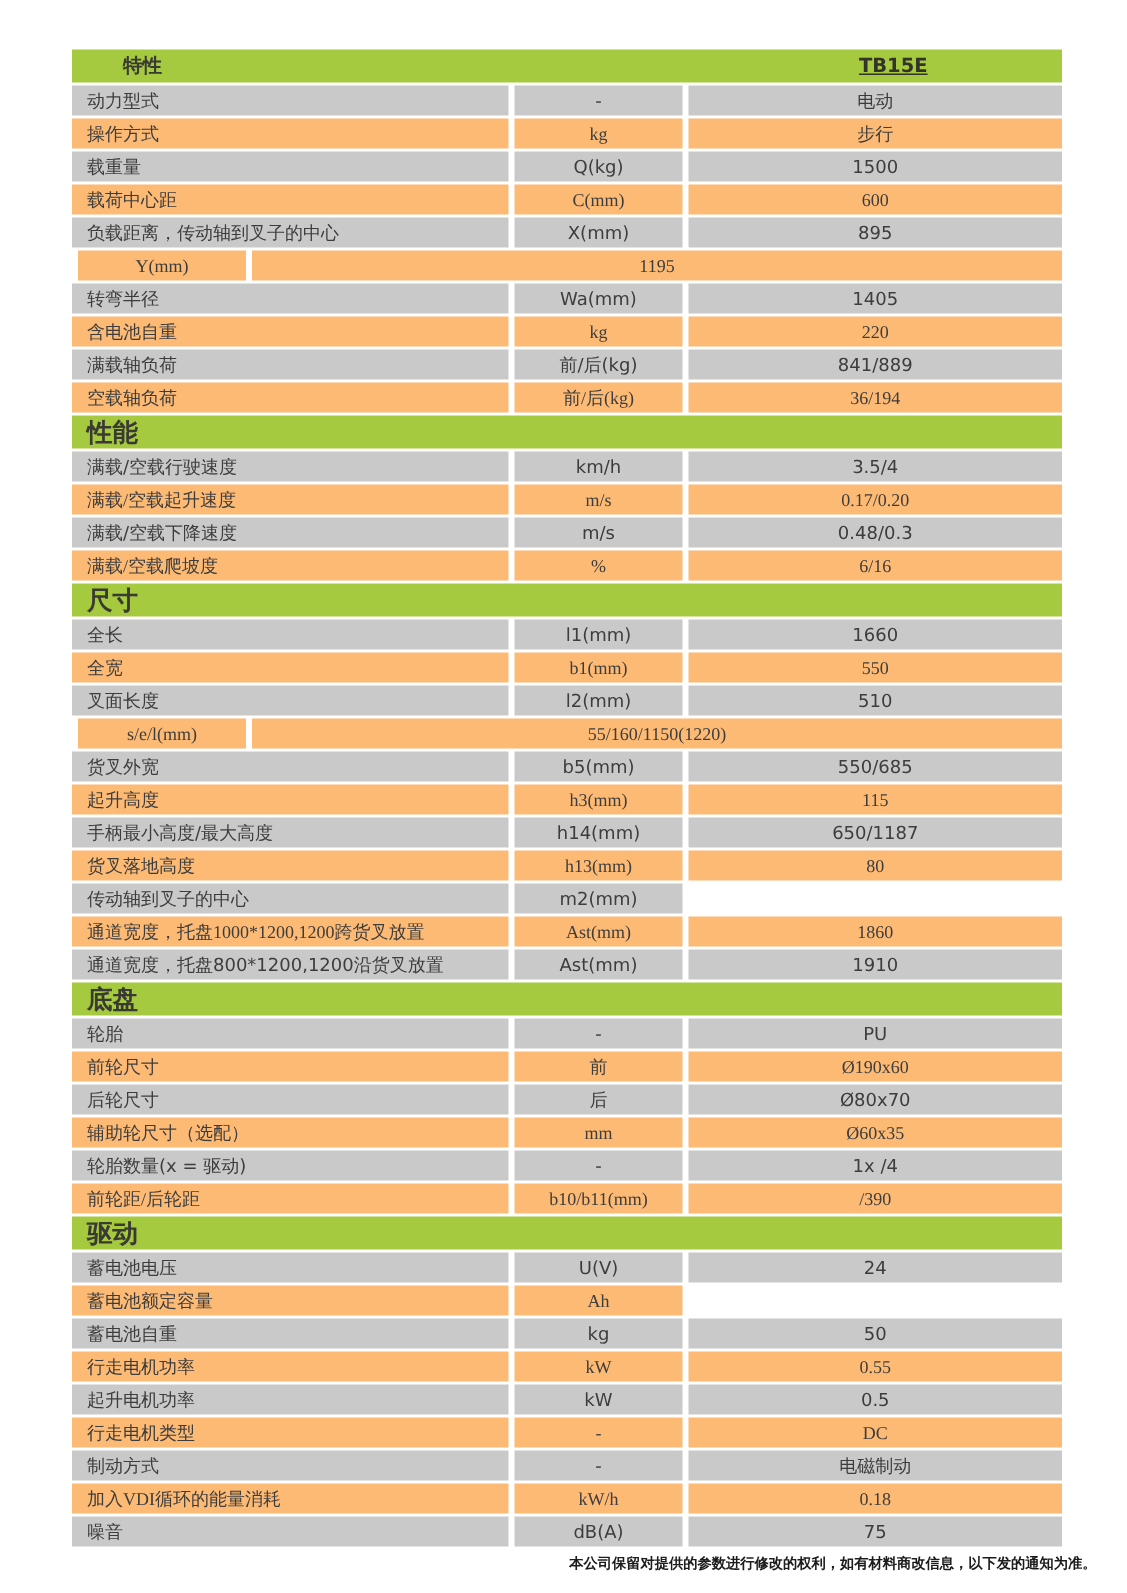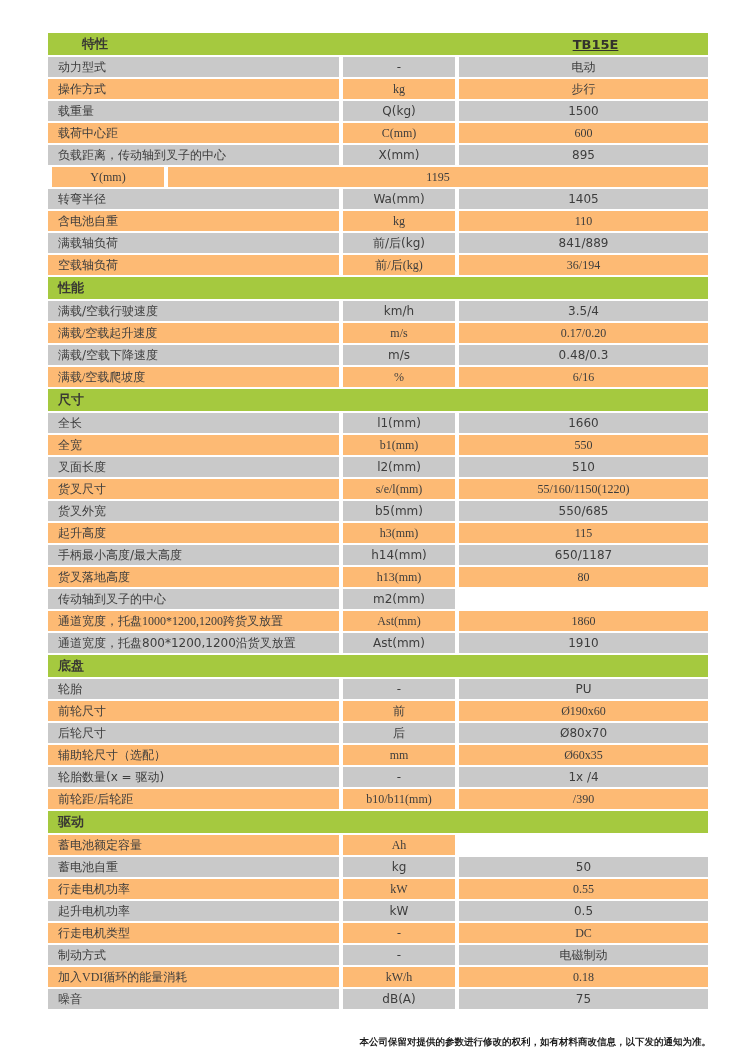--- a/index.html
+++ b/index.html
@@ -37,27 +37,27 @@
     color: #3d3d3d;
     overflow: hidden;
     white-space: nowrap;
   }
   .c1 { width: 291px; padding-left: 10px; }
   .c2 { width: 112px; margin-left: 4px; justify-content: center; }
   .c3 { flex: 1; margin-left: 4px; justify-content: center; }
   .hrow .c2, .hrow .c3 { background: transparent; }
   .hrow .c3 { font-weight: bold; font-size: 13px; color: #33332c; text-decoration: underline; }
   .hrow .c1 { font-size: 13px; }
-  .srow { padding-left: 10px; font-size: 13px; box-sizing: border-box; }
+  .srow { padding-left: 10px; font-size: 17px; box-sizing: border-box; }
   .trow.dark .c1, .trow.dark .c2, .trow.dark .c3 { background: #c9c9c9; }
   .trow.light .c1, .trow.light .c2, .trow.light .c3 { background: #fdba74; font-family: Liberation Serif, serif; }
   .disclaimer {
     position: absolute;
     top: 1036px;
-    right: 40px;
+    right: 20px;
     font-size: 9.5px;
     font-weight: bold;
     color: #1c1c1c;
     letter-spacing: 0px;
   }
 </style>
 </head>
 <body>
 
 <div class="spec-table">
@@ -97,21 +97,21 @@
         <div class="c3">1195</div>
       </div>
       <div class="trow dark">
         <div class="c1">转弯半径</div>
         <div class="c2">Wa(mm)</div>
         <div class="c3">1405</div>
       </div>
       <div class="trow light">
         <div class="c1">含电池自重</div>
         <div class="c2">kg</div>
-        <div class="c3">110</div>
+        <div class="c3">220</div>
       </div>
       <div class="trow dark">
         <div class="c1">满载轴负荷</div>
         <div class="c2">前/后(kg)</div>
         <div class="c3">841/889</div>
       </div>
       <div class="trow light">
         <div class="c1">空载轴负荷</div>
         <div class="c2">前/后(kg)</div>
         <div class="c3">36/194</div>
@@ -147,21 +147,20 @@
         <div class="c1">全宽</div>
         <div class="c2">b1(mm)</div>
         <div class="c3">550</div>
       </div>
       <div class="trow dark">
         <div class="c1">叉面长度</div>
         <div class="c2">l2(mm)</div>
         <div class="c3">510</div>
       </div>
       <div class="trow light">
-        <div class="c1">货叉尺寸</div>
         <div class="c2">s/e/l(mm)</div>
         <div class="c3">55/160/1150(1220)</div>
       </div>
       <div class="trow dark">
         <div class="c1">货叉外宽</div>
         <div class="c2">b5(mm)</div>
         <div class="c3">550/685</div>
       </div>
       <div class="trow light">
         <div class="c1">起升高度</div>
@@ -217,20 +216,25 @@
         <div class="c1">轮胎数量(x = 驱动)</div>
         <div class="c2">-</div>
         <div class="c3">1x /4</div>
       </div>
       <div class="trow light">
         <div class="c1">前轮距/后轮距</div>
         <div class="c2">b10/b11(mm)</div>
         <div class="c3">/390</div>
       </div>
       <div class="srow">驱动</div>
+      <div class="trow dark">
+        <div class="c1">蓄电池电压</div>
+        <div class="c2">U(V)</div>
+        <div class="c3">24</div>
+      </div>
       <div class="trow light">
         <div class="c1">蓄电池额定容量</div>
         <div class="c2">Ah</div>
       </div>
       <div class="trow dark">
         <div class="c1">蓄电池自重</div>
         <div class="c2">kg</div>
         <div class="c3">50</div>
       </div>
       <div class="trow light">

